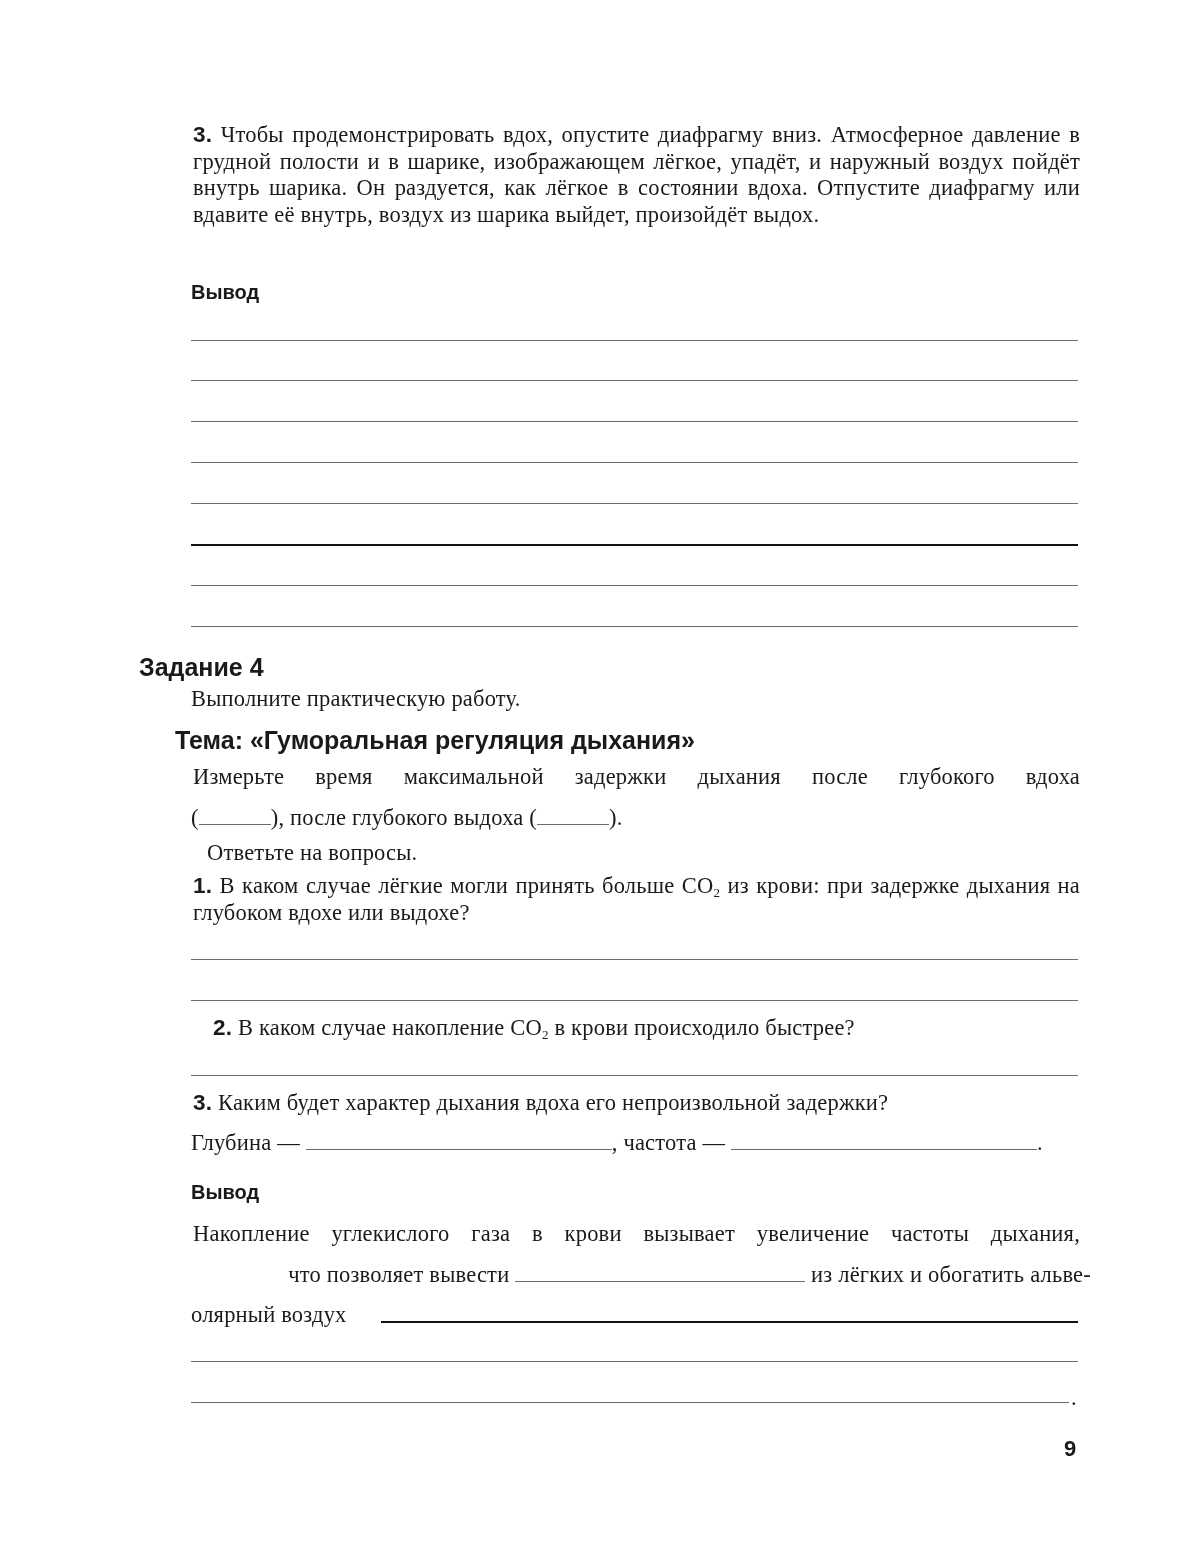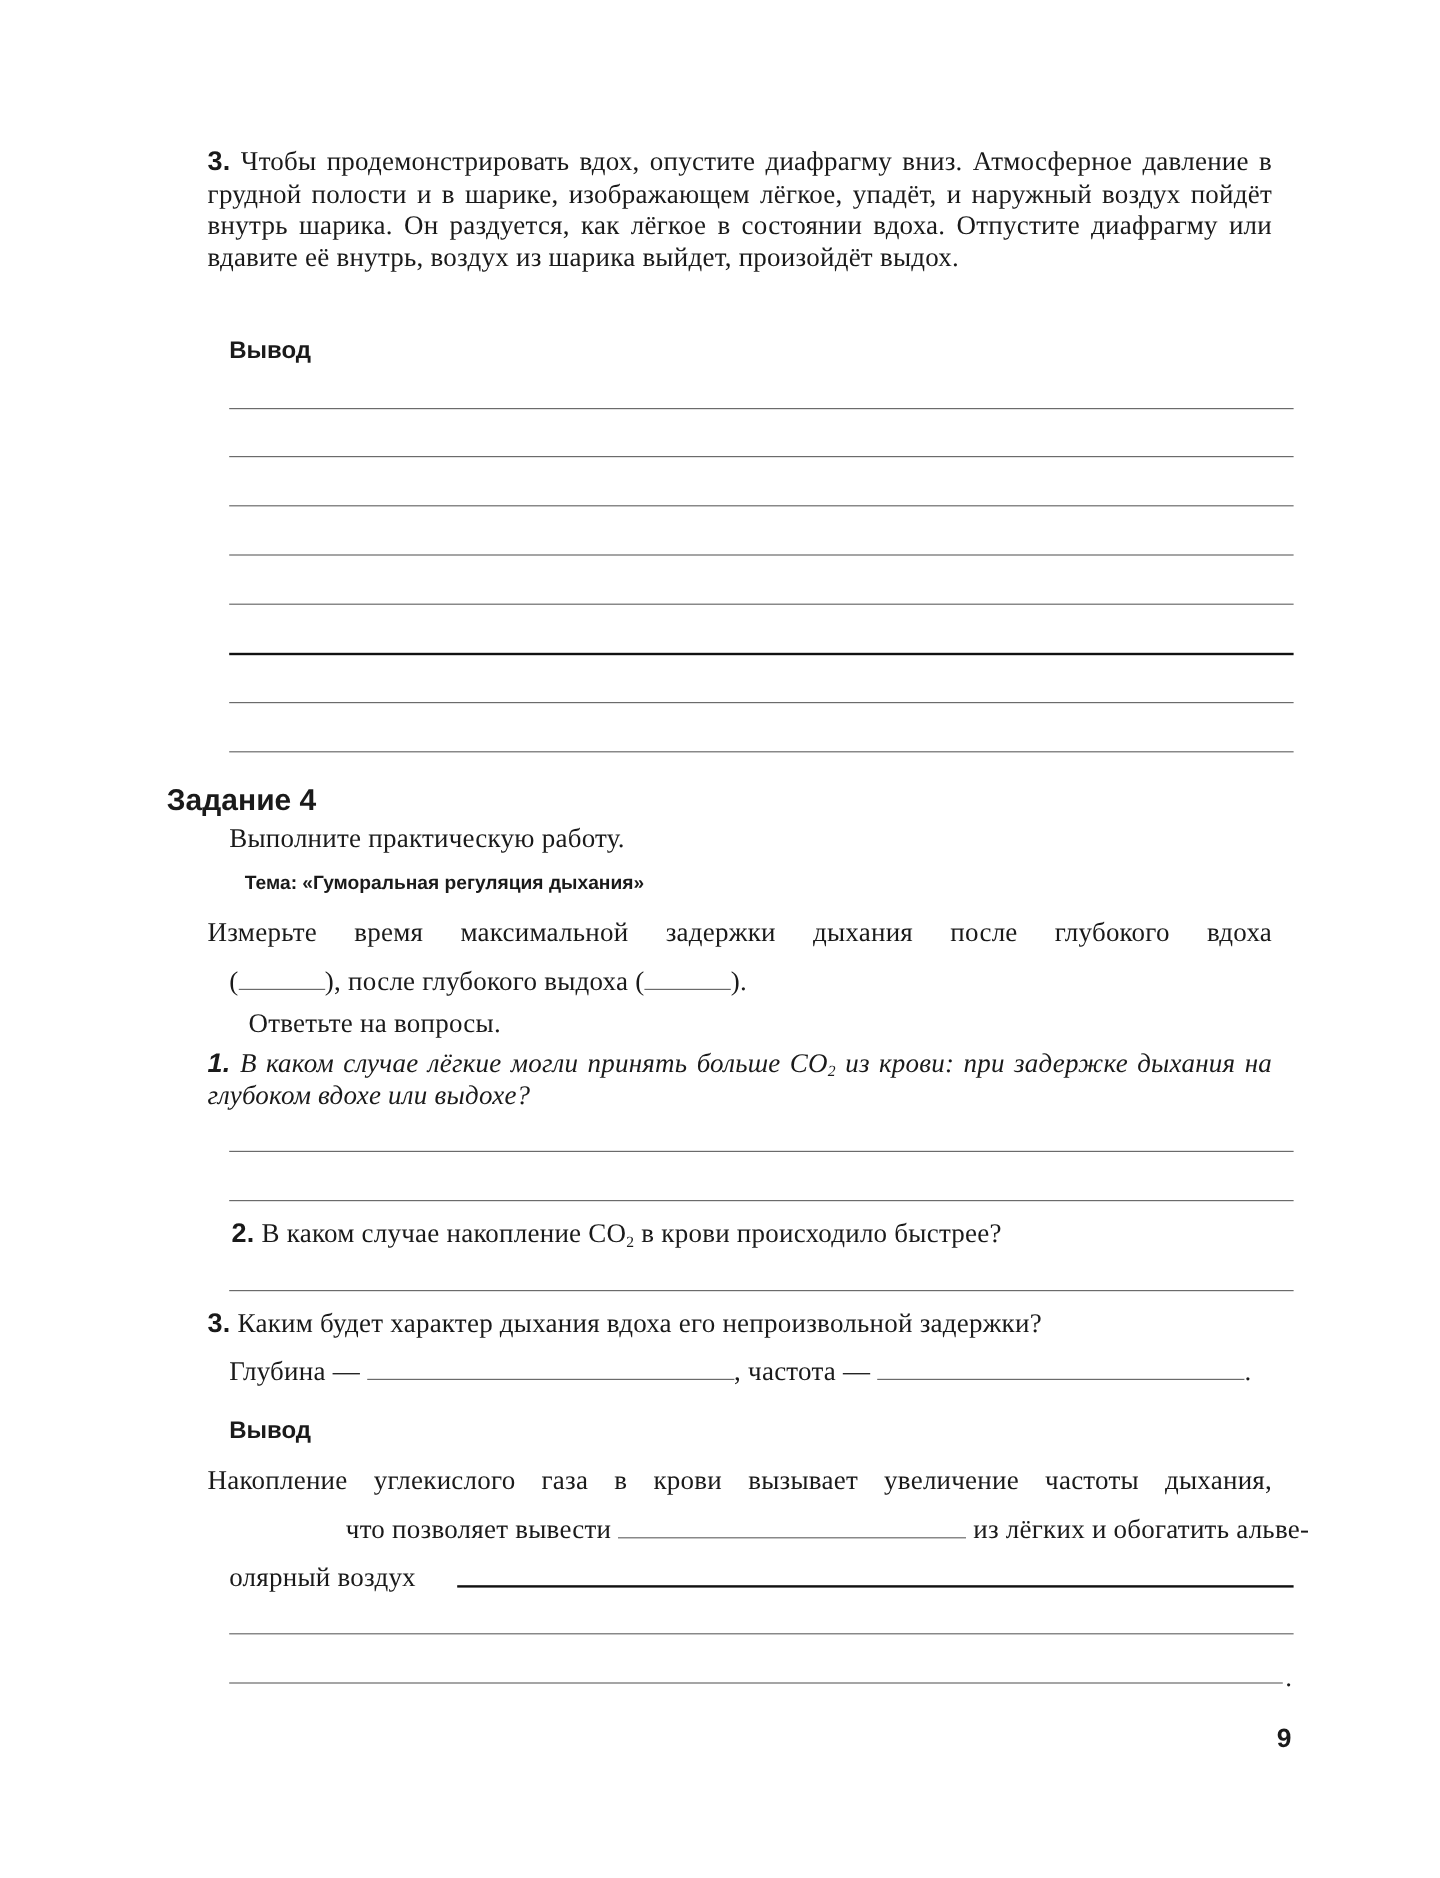--- a/index.html
+++ b/index.html
@@ -1,21 +1,21 @@
 <!DOCTYPE html>
 <html><head>
 <meta charset="utf-8">
 <style>
   html, body { margin: 0; padding: 0; background: #ffffff; }
   body { width: 1200px; height: 1565px; position: relative; overflow: hidden;
          font-family: "DejaVu Serif", "Liberation Serif", serif; color: #1a1a1a; }
   .abs { position: absolute; }
   .serif { font-family: "Liberation Serif", "DejaVu Serif", serif; font-size: 22.5px; letter-spacing: 0.2px; }
   .sans { font-family: "Liberation Sans", "DejaVu Sans", sans-serif; font-weight: bold; }
-  .para { left: 173px; width: 887px; line-height: 26.5px; text-align: justify; }
+  .para { left: 193px; width: 887px; line-height: 26.5px; text-align: justify; }
   .rule { position: absolute; height: 0; border-top: 1.5px solid #6b6b6b; }
   .rule.dark { border-top: 2px solid #111; }
   .blank { display: inline-block; border-bottom: 1.5px solid #6b6b6b; vertical-align: baseline; height: 1px; }
   sub { font-size: 13px; vertical-align: -4px; line-height: 0; }
   .num { font-family: "Liberation Sans", "DejaVu Sans", sans-serif; font-weight: bold; }
 </style>
 </head>
 <body>
 
 <div class="abs para serif" style="top:122px;">
@@ -33,34 +33,34 @@
   <div class="rule" style="left:191px; width:887px; top:503px;"></div>
   <div class="rule dark" style="left:191px; width:887px; top:544px;"></div>
   <div class="rule" style="left:191px; width:887px; top:585px;"></div>
   <div class="rule" style="left:191px; width:887px; top:626px;"></div>
 </div>
 
 <div class="abs sans" style="left:139px; top:653px; font-size:25px;">Задание 4</div>
 
 <div class="abs serif" style="left:191px; top:686px;">Выполните практическую работу.</div>
 
-<div class="abs" style="left:204px; top:726px; font-size:16px;">
+<div class="abs" style="left:175px; top:726px; font-size:25px;">
   <span class="sans" style="font-weight:normal; font-weight:bold;">Тема: </span><span class="sans">«Гуморальная регуляция дыхания»</span>
 </div>
 
 <div class="abs para serif" style="top:764px; text-align-last:justify;">
   <span>Измерьте время максимальной задержки дыхания после глубокого вдоха</span>
 </div>
 <div class="abs serif" style="left:191px; top:805px;">
   <span>(</span><span class="blank" style="width:72px;"></span><span>), после глубокого выдоха (</span><span class="blank" style="width:72px;"></span><span>).</span>
 </div>
 
 <div class="abs serif" style="left:207px; top:840px;">Ответьте на вопросы.</div>
 
-<div class="abs para serif" style="top:873px;font-style:italic;">
+<div class="abs para serif" style="top:873px;">
   <span class="num">1.</span>
   <span>В каком случае лёгкие могли принять больше CO</span><sub>2</sub><span> из крови: при задержке дыхания на глубоком вдохе или выдохе?</span>
 </div>
 <div class="rule" style="left:191px; width:887px; top:959px;"></div>
 <div class="rule" style="left:191px; width:887px; top:1000px;"></div>
 
 <div class="abs para serif" style="top:1015px;margin-left:20px;">
   <span class="num">2.</span>
   <span>В каком случае накопление CO</span><sub>2</sub><span> в крови происходило быстрее?</span>
 </div>

